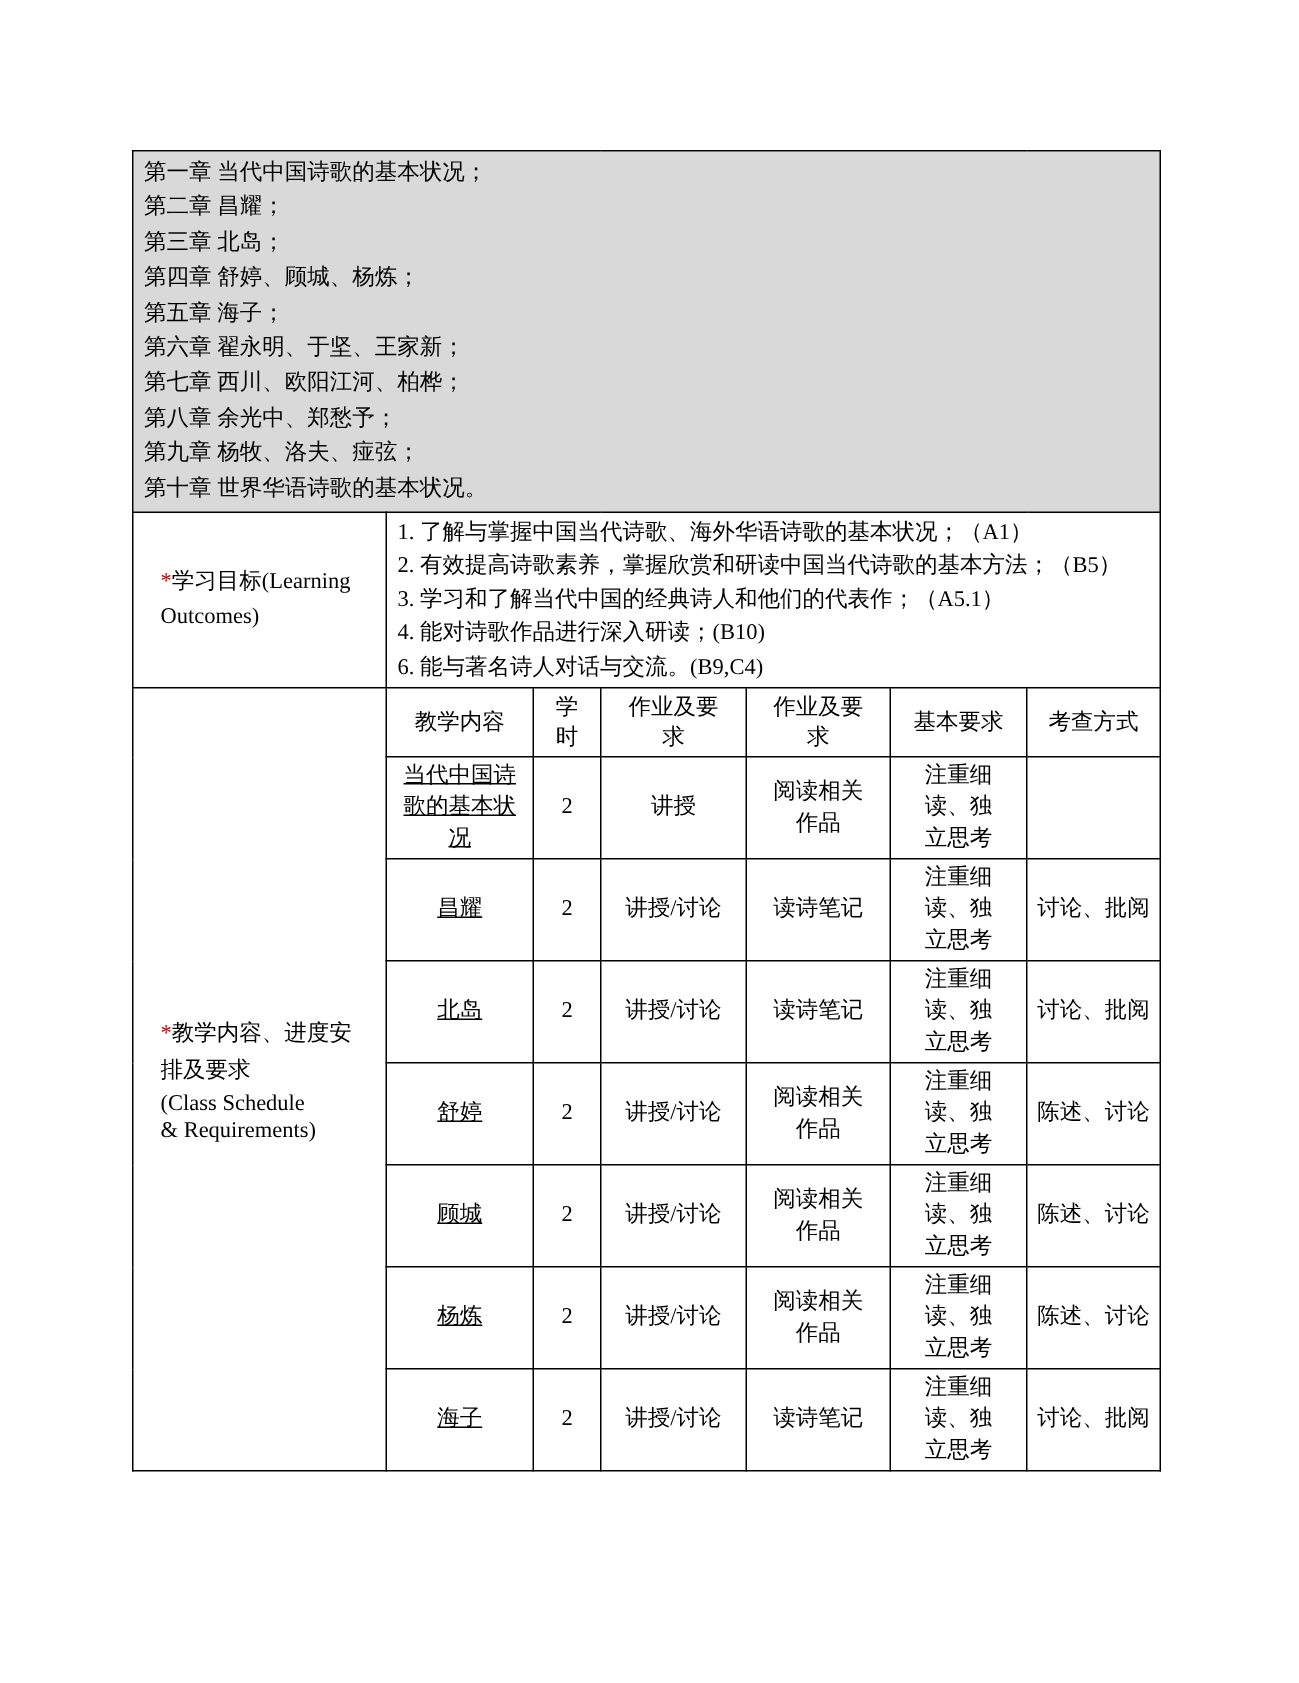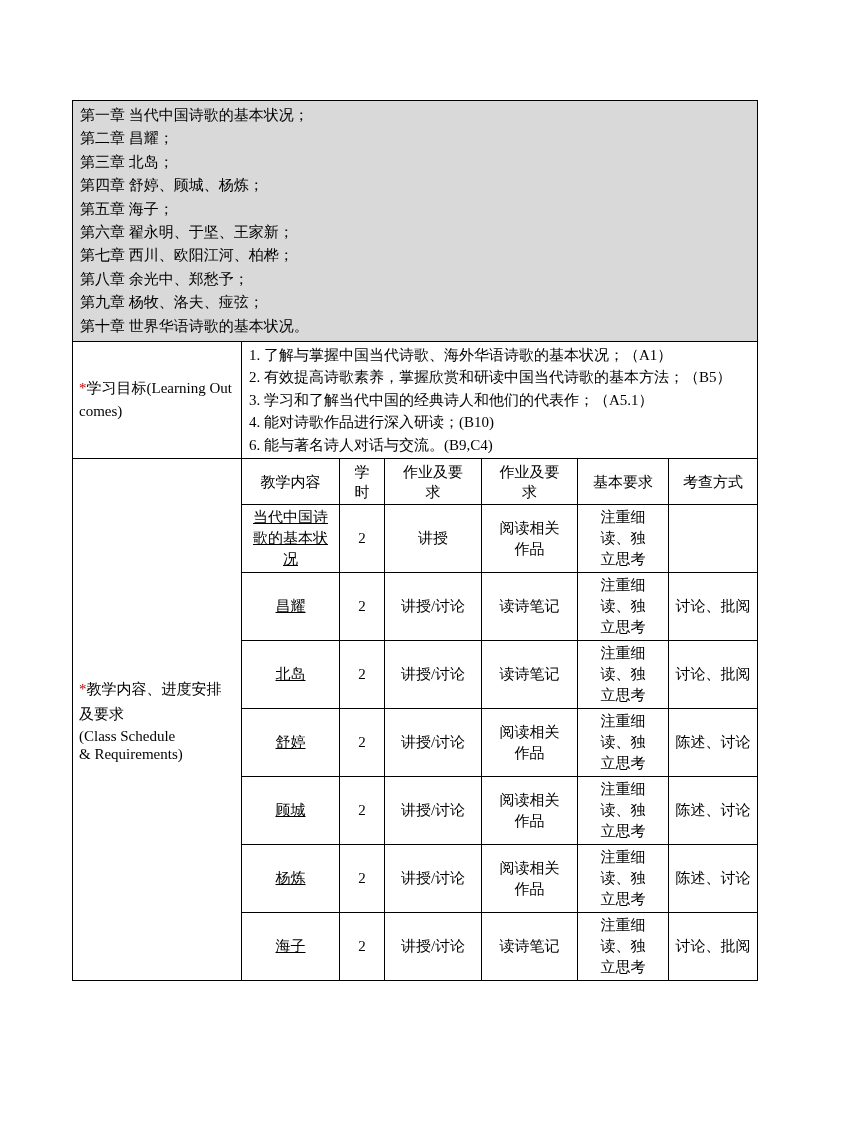--- a/index.html
+++ b/index.html
@@ -1,23 +1,23 @@
 <!DOCTYPE html>
 <html><head>
 <meta charset="utf-8">
 <style>
   * { margin:0; padding:0; box-sizing:border-box; }
   html,body { width:866px; height:1122px; background:#ffffff;
     font-family:"Liberation Serif","DejaVu Serif",serif; color:#000; }
   .page { position:relative; width:866px; height:1122px; background:#fff; overflow:hidden; }
-  table.main-table { position:absolute; left:72px; top:100px; width:685px;
+  table.main-table { position:absolute; left:88px; top:100px; width:685px;
     border-collapse:collapse; table-layout:fixed; font-size:15px; }
   td { border:1px solid #000; vertical-align:middle; word-break:break-all; }
   .chapter-cell { background:#d9d9d9; padding:3px 7px; line-height:23.4px; vertical-align:top; }
-  .label-cell { padding:4px 6px; line-height:23px; vertical-align:middle; }
+  .label-cell { padding:4px 18px; line-height:23px; vertical-align:middle; }
   .star { color:#c00000; }
   .outcomes-cell { padding:2px 7px; line-height:22.4px; vertical-align:middle; }
   .hdr { text-align:center; height:46px; line-height:20px; padding:2px 14px; }
   tr.sched-row td { height:66px; }
   .c-content { padding:2px 8px; text-align:center; line-height:21px;text-decoration:underline; }
   .c-center { text-align:center; padding:2px 4px; line-height:21px; }
   .c-homework { text-align:center; padding:2px 16px; line-height:21px; }
   .c-require { text-align:center; padding:2px 17px; line-height:21px; }
   .label-cn { line-height:25px; text-align:left; }
   .label-en { text-align:left; line-height:18px; }

